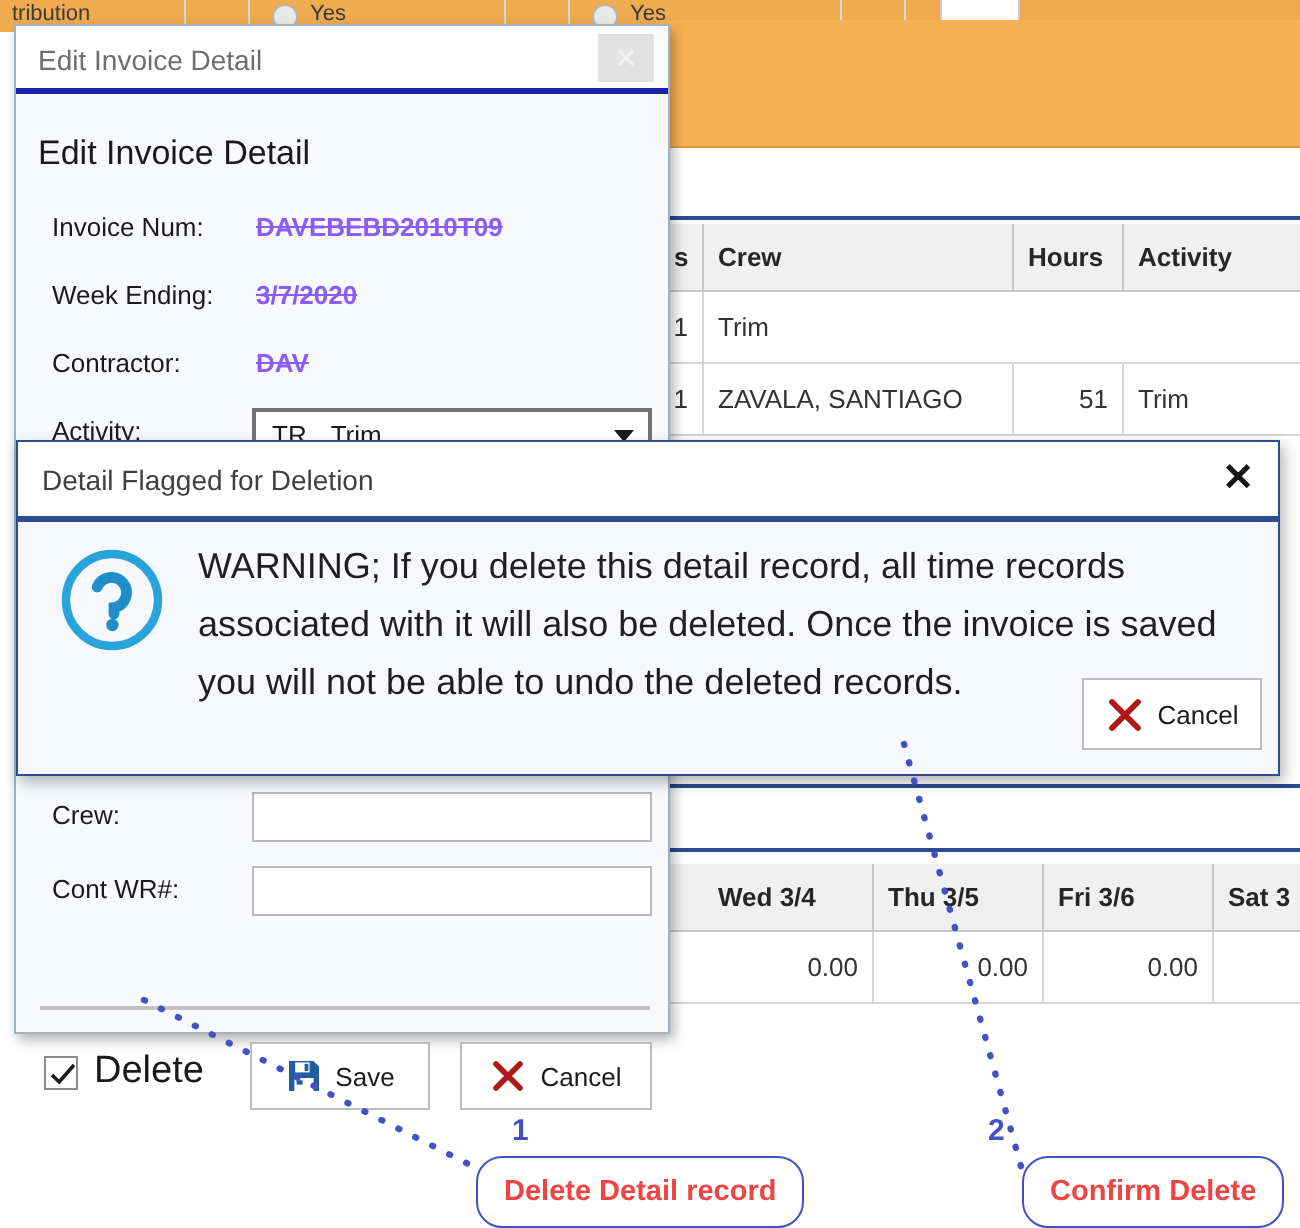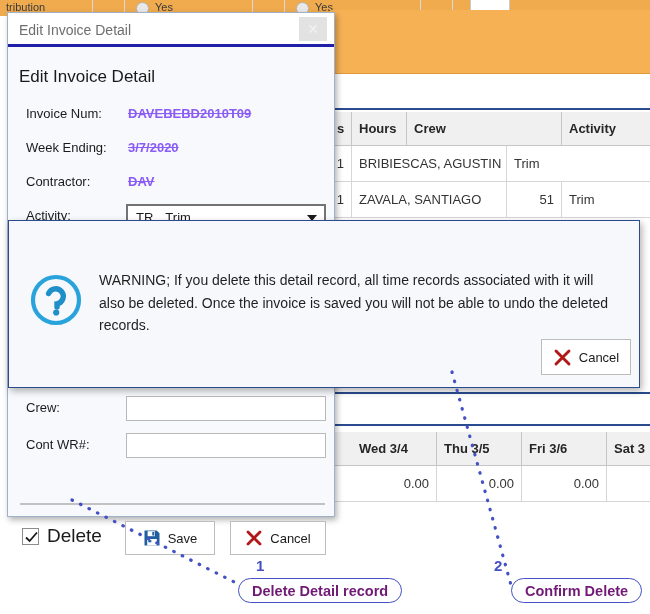--- a/index.html
+++ b/index.html
@@ -166,34 +166,34 @@
     font-size: 14px; color: #404040;
   }
   .warn-close {
     position: absolute; right: 12px; top: 8px;
     font-size: 19px; font-weight: bold; color: #161616;
     line-height: 22px;
   }
   .warn-icon { position: absolute; left: 20px; top: 52px; }
   .warn-text {
     position: absolute; left: 90px; top: 48px; width: 520px;
-    font-size: 14px; line-height: 1.62; color: #1f1f1f;
+    font-size: 18px; line-height: 1.62; color: #1f1f1f;
   }
   .btn-continue { left: 348px; top: 118px; width: 172px; height: 36px; }
   .btn-cancel-warn { left: 532px; top: 118px; width: 90px; height: 36px; }
   .warn-dlg .btn { position: absolute; }
 
   
   .annot-num {
     position: absolute; font-size: 15px; font-weight: bold; color: #4550c4;
   }
   .annot-pill {
-    position: absolute; height: 25px; padding: 0 13px;
+    position: absolute; height: 36px; padding: 0 13px;
     border: 1.6px solid #4550c4; border-radius: 13px;
-    background: #ffffff; color: #701a75;
+    background: #ffffff; color: #ef4444;
     font-size: 14.5px; font-weight: bold;
     display: flex; align-items: center; justify-content: center;
     white-space: nowrap;
   }
   .annot-svg {
     position: absolute; left: 0; top: 0; width: 650px; height: 614px;
     pointer-events: none;
   }
 </style>
 </head>
@@ -217,27 +217,26 @@
       <div class="strip-sep" style="left:452px;"></div>
       <div style="position:absolute;left:470px;top:-3px;width:40px;height:18px;background:#ffffff;border:1px solid #c9c9c9;"></div>
     </div>
 
     <div class="bg-orange-panel"></div>
     <div class="bg-white-band"></div>
 
     <div class="grid" style="left:330px; top:112px; width:320px;">
       <div class="grid-header-row">
         <div class="grid-header-cell" style="width:22px;">s</div>
+        <div class="grid-header-cell" style="width:155px;">Crew</div>
         <div class="grid-header-cell" style="width:55px;">Hours</div>
-        <div class="grid-header-cell" style="width:155px;">Crew</div>
         <div class="grid-header-cell" style="width:88px;border-right:none;">Activity</div>
       </div>
       <div class="grid-row">
         <div class="grid-cell num" style="width:22px;">1</div>
-        <div class="grid-cell" style="width:155px;">BRIBIESCAS, AGUSTIN</div>
         <div class="grid-cell" style="width:88px;border-right:none;">Trim</div>
       </div>
       <div class="grid-row">
         <div class="grid-cell num" style="width:22px;">1</div>
         <div class="grid-cell" style="width:155px;">ZAVALA, SANTIAGO</div>
         <div class="grid-cell num" style="width:55px;">51</div>
         <div class="grid-cell" style="width:88px;border-right:none;">Trim</div>
       </div>
     </div>
 
@@ -331,20 +330,24 @@
       <div class="btn btn-cancel-edit">
         <svg width="18" height="18" viewBox="0 0 18 18">
           <path d="M3 3 L15 15 M15 3 L3 15" stroke="#b01818" stroke-width="2.8" stroke-linecap="round"></path>
         </svg>
         <span>Cancel</span>
       </div>
     </div>
   </div>
 
   <div class="warn-dlg">
+    <div class="warn-titlebar">
+      <div class="warn-title-text">Detail Flagged for Deletion</div>
+      <div class="warn-close">✕</div>
+    </div>
 
     <div class="warn-icon">
       <svg width="54" height="54" viewBox="0 0 54 54">
         <circle cx="27" cy="27" r="23" fill="none" stroke="#29a3db" stroke-width="4.2"></circle>
         <path d="M19.6 20.5 a7.6 7.6 0 1 1 8.4 10.3 v3.2" fill="none" stroke="#1f8fc9" stroke-width="5.4" stroke-linecap="round"></path>
         <circle cx="27.2" cy="39.5" r="3.1" fill="#1f8fc9"></circle>
       </svg>
     </div>
 
     <div class="warn-text">WARNING;  If you delete this detail record, all time records associated with it will also be deleted.  Once the invoice is saved you will not be able to undo the deleted records.</div>

